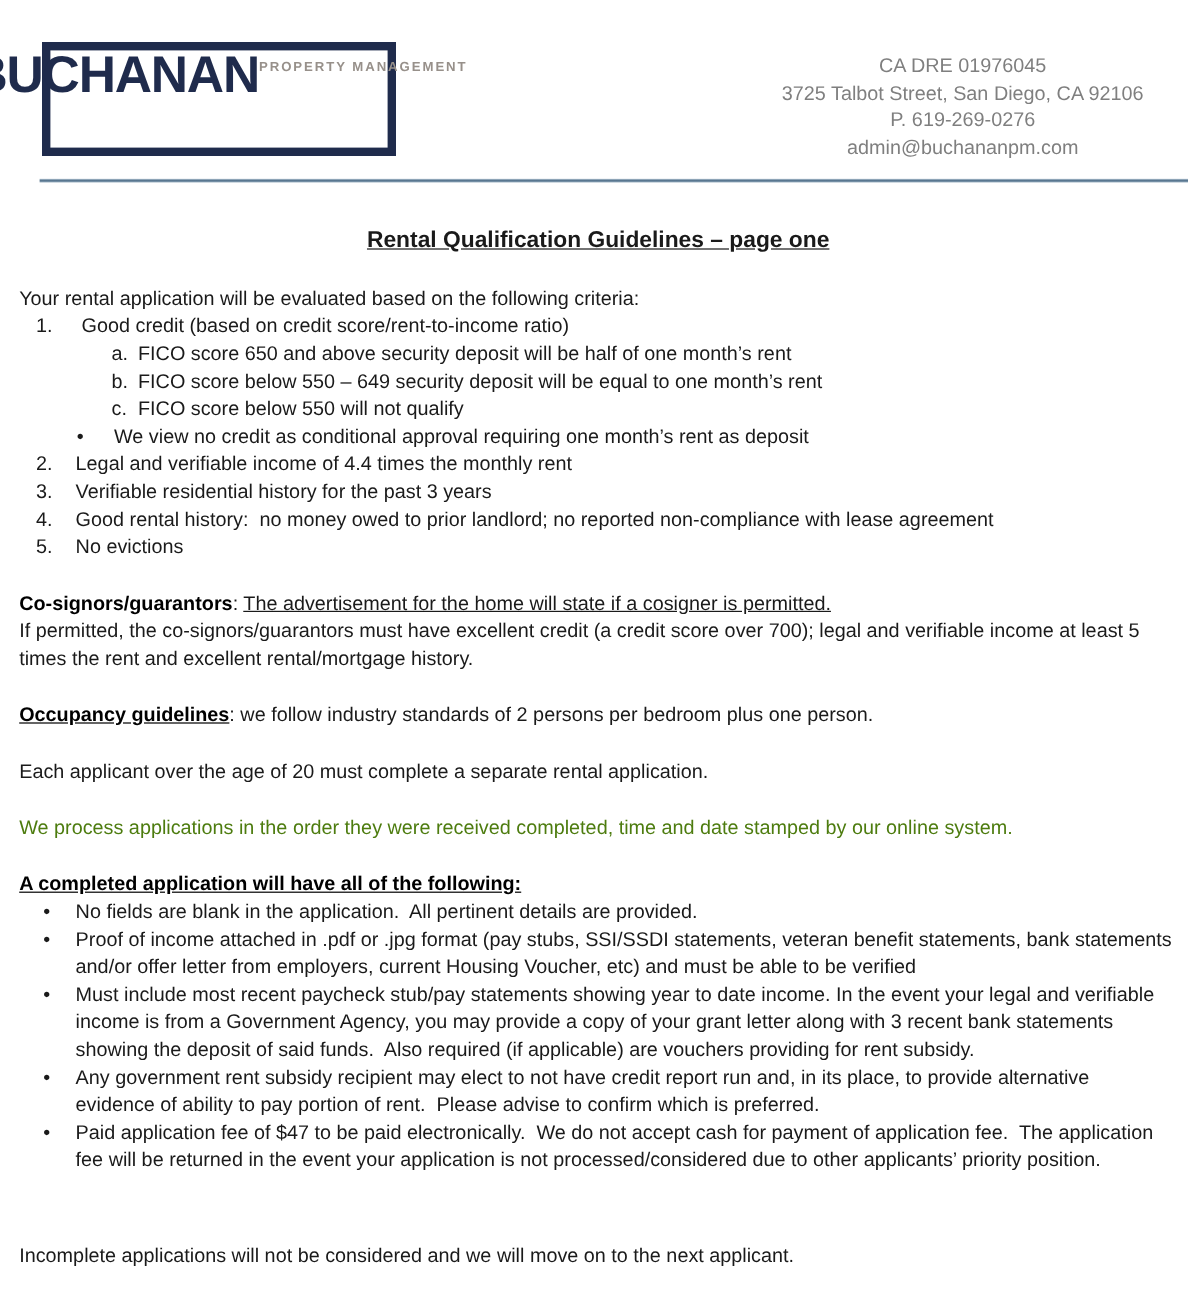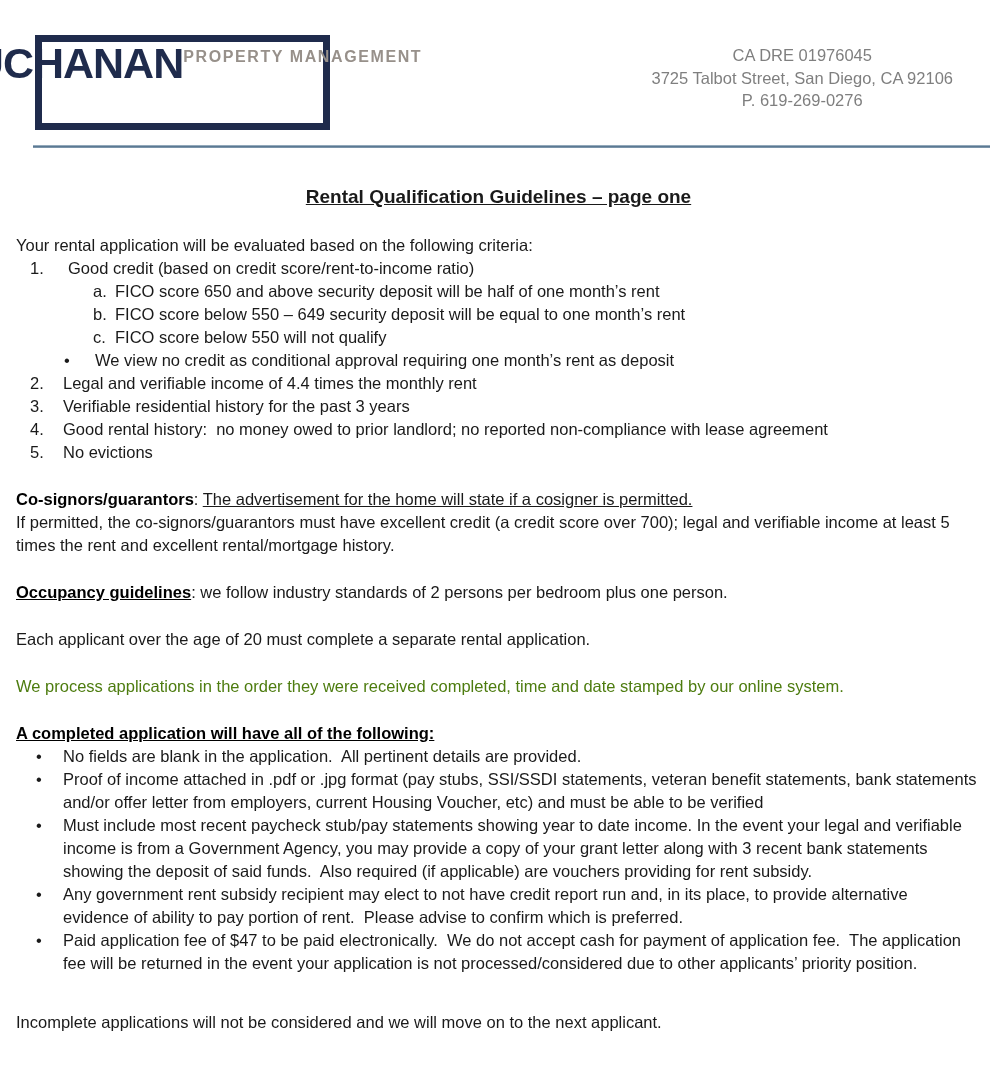--- a/index.html
+++ b/index.html
@@ -44,21 +44,21 @@
   }
   .logo-name {
     font-size: 43px;
     font-weight: 700;
     line-height: 1;
     letter-spacing: -1px;
     color: #1f2b4c;
     white-space: nowrap;
   }
   .logo-sub {
-    font-size: 16px;
+    font-size: 11px;
     font-weight: 700;
     letter-spacing: 1.6px;
     color: #97908a;
     margin-top: 3px;
     white-space: nowrap;
   }
   .contact {
     text-align: center;
     color: #7f7f7f;
     font-size: 16.5px;
@@ -79,21 +79,21 @@
     text-align: center;
     font-weight: 700;
     font-size: 19px;
     text-decoration: underline;
   }
 
   
   p { margin: 0; padding-right: 20px; white-space: pre-wrap; padding-left: 16px; }
   .intro { margin-top: 26px; }
   .sec { margin-top: 24px; }
-  .last-note { margin-top: 36px; }
+  .last-note { margin-top: 57px; }
   b, .bold { font-weight: 700; color: #000000; }
   .u { text-decoration: underline; }
   .bold-para { font-weight: 400; color: #4d7c0f; }
 
   
   .row { display: flex; padding-right: 20px; }
   .row .marker { flex: none; white-space: pre; }
   .row .text { flex: 1 1 auto; white-space: pre-wrap; }
   .l1 { padding-left: 30px; }
   .l1 .marker { width: 33px; }
@@ -112,20 +112,21 @@
 
   <div class="letterhead">
     <div class="logo-frame">
       <div class="logo-name">BUCHANAN</div>
       <div class="logo-sub">PROPERTY MANAGEMENT</div>
     </div>
     <div class="contact">
       <div>CA DRE 01976045</div>
       <div>3725 Talbot Street, San Diego, CA 92106</div>
       <div>P. 619-269-0276</div>
+      <div>admin@buchananpm.com</div>
     </div>
   </div>
 
   <div class="divider"></div>
 
   <div class="doc-title">Rental Qualification Guidelines – page one</div>
 
   <p class="intro">Your rental application will be evaluated based on the following criteria:</p>
 
   <div>

